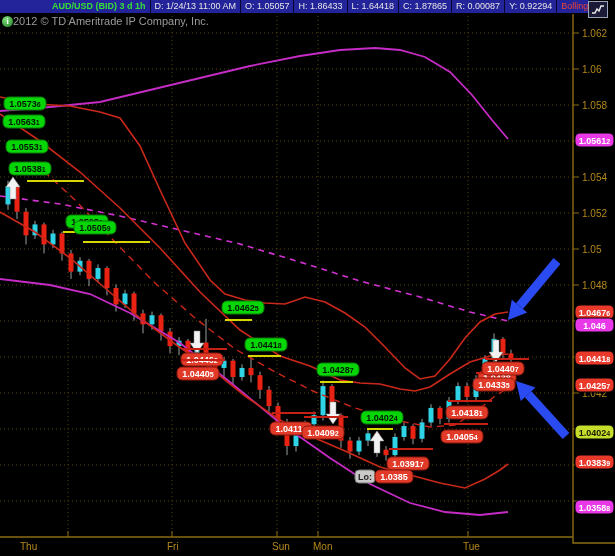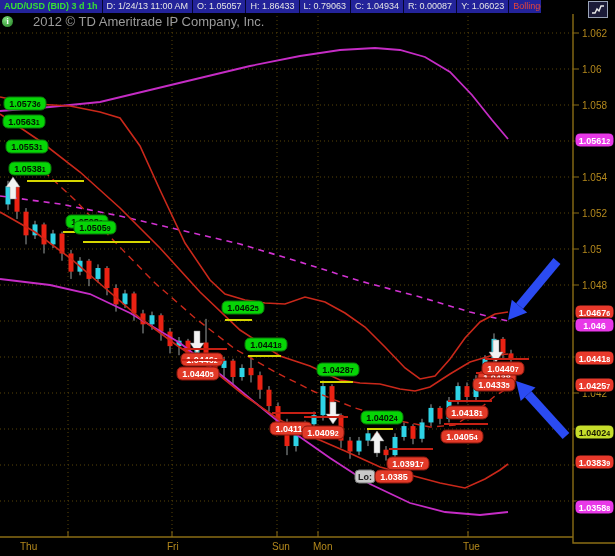--- a/index.html
+++ b/index.html
@@ -1,28 +1,28 @@
 <!DOCTYPE html>
 <html><head>
 <meta charset="utf-8">
 <style>
   html,body{margin:0;padding:0;background:#000;width:615px;height:556px;overflow:hidden;
     font-family:"Liberation Sans",sans-serif;position:relative;}
   #chartsvg{position:absolute;left:0;top:0;z-index:1;}
   .hdr{position:absolute;left:0;top:0;height:13px;width:541px;background:#23239a;z-index:3;
-    display:flex;align-items:flex-end;font-size:9px;color:#e6e6e6;white-space:nowrap;overflow:hidden;}
+    display:flex;align-items:flex-end;font-size:9px;color:#e6e6e6;white-space:nowrap;overflow:hidden;padding-left:48px;}
   .hseg{padding:0 4px;border-right:1px solid #05052e;height:13px;line-height:13px;}
   .sym{color:#35e035;font-weight:bold;}
   .study{color:#e84538;}
   .stylebtn{position:absolute;left:588px;top:1px;width:18px;height:15px;background:#1b1b38;
     border:1px solid #9aa4b8;z-index:3;display:flex;align-items:center;justify-content:center;cursor:pointer;}
   .copyline{position:absolute;left:2px;top:15px;z-index:3;display:flex;align-items:center;height:12px;}
   .infoicon{width:11px;height:11px;border-radius:50%;background:radial-gradient(circle at 35% 30%,#7fe07f,#1d7a1d);
     color:#fff;font-size:8px;font-weight:bold;text-align:center;line-height:11px;font-family:"Liberation Serif",serif;}
-  .copytxt{color:#9b9b9b;font-size:13px;margin-left:20px;}
+  .copytxt{color:#9b9b9b;font-size:11px;margin-left:0;}
 </style>
 </head>
 <body>
 
 <svg id="chartsvg" width="615" height="556">
     <line x1="0" y1="33" x2="573" y2="33" stroke="#584408" stroke-dasharray="1 3"></line>
     <line x1="0" y1="69" x2="573" y2="69" stroke="#584408" stroke-dasharray="1 3"></line>
     <line x1="0" y1="105" x2="573" y2="105" stroke="#584408" stroke-dasharray="1 3"></line>
     <line x1="0" y1="141" x2="573" y2="141" stroke="#584408" stroke-dasharray="1 3"></line>
     <line x1="0" y1="177" x2="573" y2="177" stroke="#584408" stroke-dasharray="1 3"></line>
@@ -283,24 +283,24 @@
     <polygon points="508,320 511.80732842620444,299.7637886388036 527.1931076827842,312.5418086993528" fill="#2b4bf2"></polygon>
     <line x1="566" y1="436" x2="528.1081102919336" y2="394.318921321127" stroke="#2b4bf2" stroke-width="9"></line>
     <polygon points="516,381 535.507511025893,387.5921933811639 520.7087095579742,401.0456492610901" fill="#2b4bf2"></polygon>
   </svg>
 
 <div class="hdr">
   <span class="hseg sym">AUD/USD (BID) 3 d 1h</span>
   <span class="hseg">D: 1/24/13 11:00 AM</span>
   <span class="hseg">O: 1.05057</span>
   <span class="hseg">H: 1.86433</span>
-  <span class="hseg">L: 0.79063</span>
-  <span class="hseg">C: 1.04934</span>
+  <span class="hseg">L: 1.64418</span>
+  <span class="hseg">C: 1.87865</span>
   <span class="hseg">R: 0.00087</span>
-  <span class="hseg">Y: 1.06023</span>
+  <span class="hseg">Y: 0.92294</span>
   <span class="hseg study">BollingerBandsSMA (CLO…</span>
 </div>
 
 <div class="stylebtn">
   <svg width="14" height="11" viewBox="0 0 14 11">
     <polyline points="1,9 4,9 6,5 8,7 10,2 13,2" fill="none" stroke="#e8e8e8" stroke-width="1.4"></polyline>
   </svg>
 </div>
 
 <div class="copyline">

